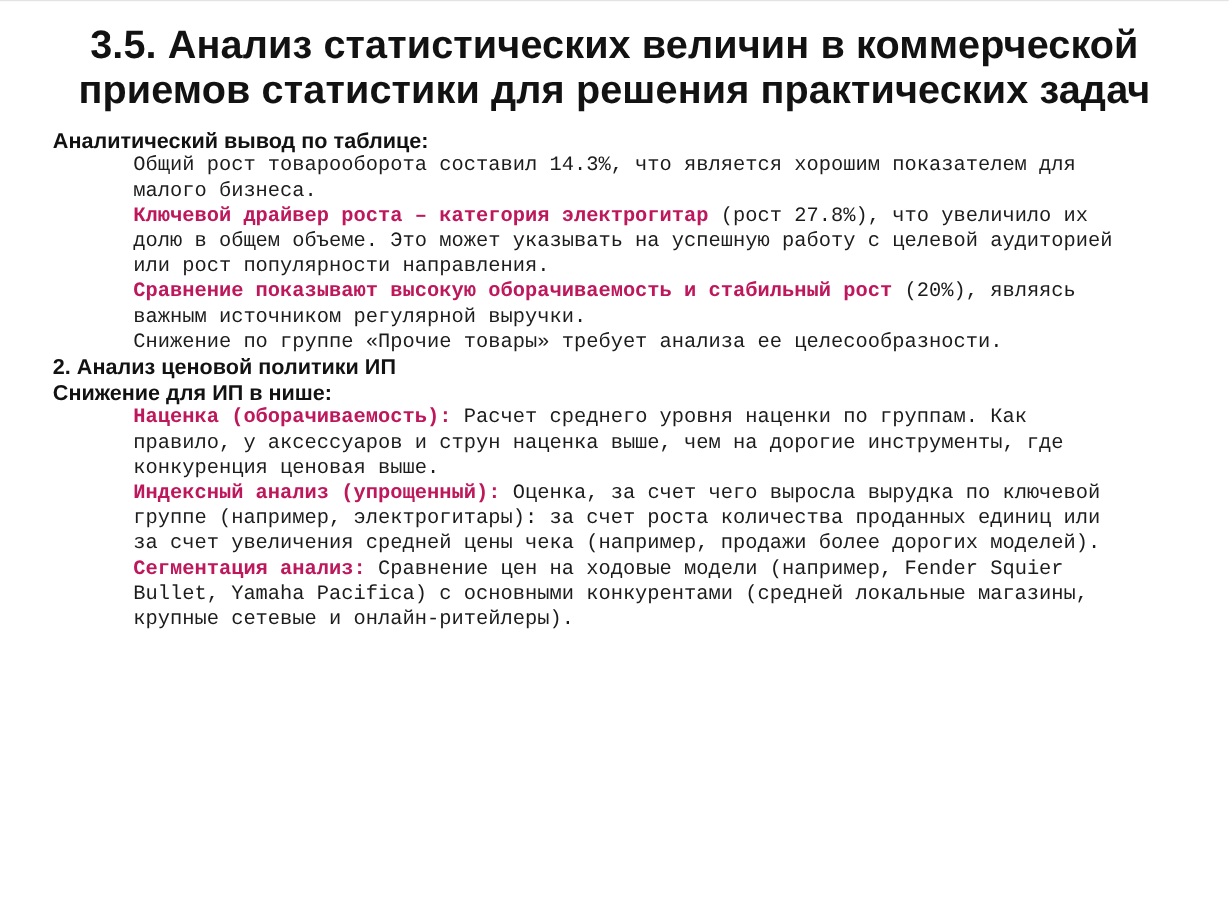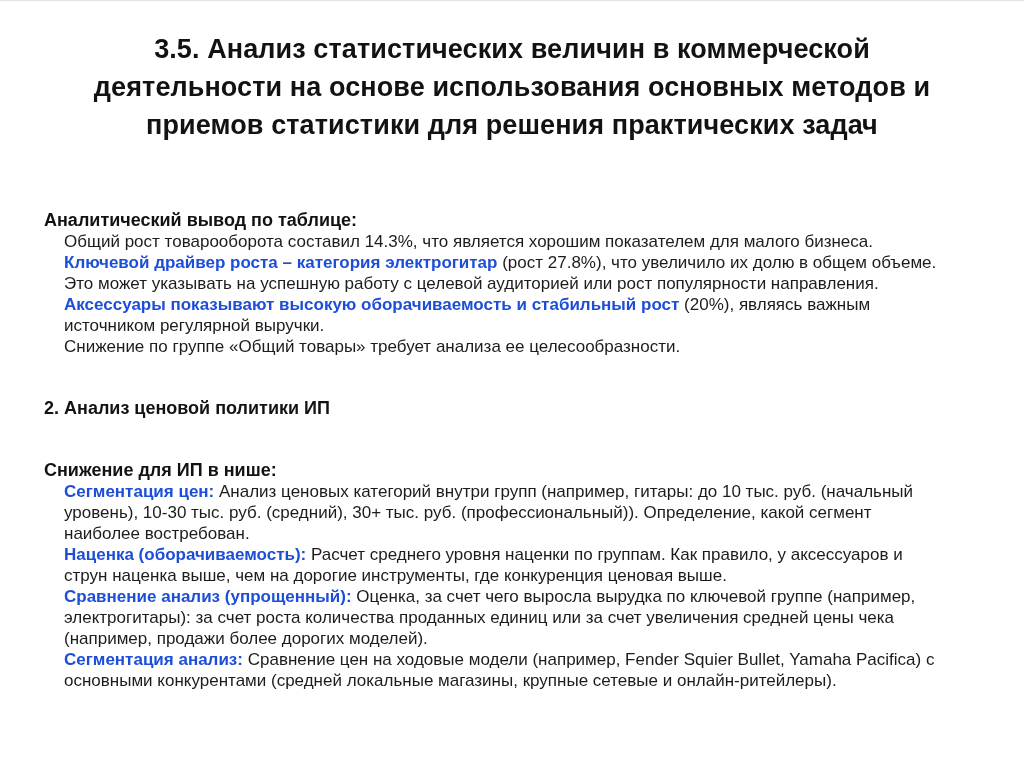--- a/index.html
+++ b/index.html
@@ -12,105 +12,101 @@
     width: 1024px;
     height: 767px;
     background: #ffffff;
     border-top: 1px solid #e3e3e3;
     box-sizing: border-box;
     font-family: "Liberation Sans", "DejaVu Sans", sans-serif;
     color: #161616;
     overflow: hidden;
   }
   .title {
-    margin: 12px auto;
+    margin: 0 auto;
     padding-top: 17px;
     width: 912px;
     text-align: center;
     font-weight: bold;
-    font-size: 27px;
+    font-size: 33px;
     line-height: 38px;
     color: #121212;
     letter-spacing: 0.1px;
   }
   .content {
     padding-top: 13px;
     font-size: 17px;
     line-height: 21px;
   }
   .h {
     padding-left: 44px;
     padding-right: 60px;
     font-weight: bold;
     font-size: 18px;
     line-height: 21px;
     color: #121212;
-    margin-top: 41px;
   }
   .p {
-    padding-left: 64px;
+    padding-left: 111px;
     padding-right: 78px;
     color: #1c1c1c;
+    font-family: Liberation Mono, monospace;
   }
   .p .b {
     font-weight: bold;
-    color: #1d4ed8;
+    color: #be185d;
   }
 </style>
 </head>
 <body>
 
 <div class="slide">
 
   <div class="title">
     <div>3.5. Анализ статистических величин в коммерческой</div>
-    <div>деятельности на основе использования основных методов и</div>
     <div>приемов статистики для решения практических задач</div>
   </div>
 
   <div class="content">
 
     <div class="h">
       <span>Аналитический вывод по таблице:</span>
     </div>
 
     <div class="p">
       <span class="b"></span><span>Общий рост товарооборота составил 14.3%, что является хорошим показателем для малого бизнеса.</span>
     </div>
 
     <div class="p">
       <span class="b">Ключевой драйвер роста – категория электрогитар</span><span> (рост 27.8%), что увеличило их долю в общем объеме. Это может указывать на успешную работу с целевой аудиторией или рост популярности направления.</span>
     </div>
 
     <div class="p">
-      <span class="b">Аксессуары показывают высокую оборачиваемость и стабильный рост</span><span> (20%), являясь важным источником регулярной выручки.</span>
+      <span class="b">Сравнение показывают высокую оборачиваемость и стабильный рост</span><span> (20%), являясь важным источником регулярной выручки.</span>
     </div>
 
     <div class="p">
-      <span class="b"></span><span>Снижение по группе «Общий товары» требует анализа ее целесообразности.</span>
+      <span class="b"></span><span>Снижение по группе «Прочие товары» требует анализа ее целесообразности.</span>
     </div>
 
     <div class="h">
       <span>2. Анализ ценовой политики ИП</span>
     </div>
 
     <div class="h">
       <span>Снижение для ИП в нише:</span>
     </div>
 
-    <div class="p">
-      <span class="b">Сегментация цен:</span><span> Анализ ценовых категорий внутри групп (например, гитары: до 10 тыс. руб. (начальный уровень), 10-30 тыс. руб. (средний), 30+ тыс. руб. (профессиональный)). Определение, какой сегмент наиболее востребован.</span>
-    </div>
 
     <div class="p">
       <span class="b">Наценка (оборачиваемость):</span><span> Расчет среднего уровня наценки по группам. Как правило, у аксессуаров и струн наценка выше, чем на дорогие инструменты, где конкуренция ценовая выше.</span>
     </div>
 
     <div class="p">
-      <span class="b">Сравнение анализ (упрощенный):</span><span> Оценка, за счет чего выросла вырудка по ключевой группе (например, электрогитары): за счет роста количества проданных единиц или за счет увеличения средней цены чека (например, продажи более дорогих моделей).</span>
+      <span class="b">Индексный анализ (упрощенный):</span><span> Оценка, за счет чего выросла вырудка по ключевой группе (например, электрогитары): за счет роста количества проданных единиц или за счет увеличения средней цены чека (например, продажи более дорогих моделей).</span>
     </div>
 
     <div class="p">
       <span class="b">Сегментация анализ:</span><span> Сравнение цен на ходовые модели (например, Fender Squier Bullet, Yamaha Pacifica) с основными конкурентами (средней локальные магазины, крупные сетевые и онлайн-ритейлеры).</span>
     </div>
 
   </div>
 </div>
 
 </body></html>

